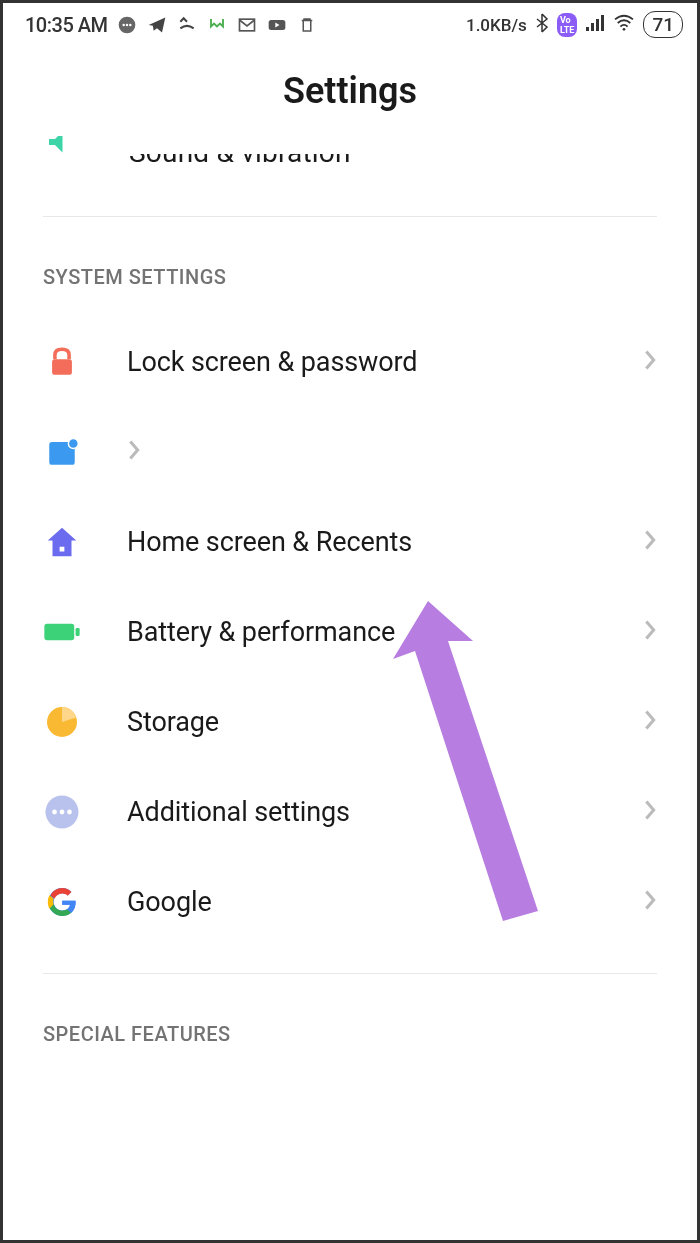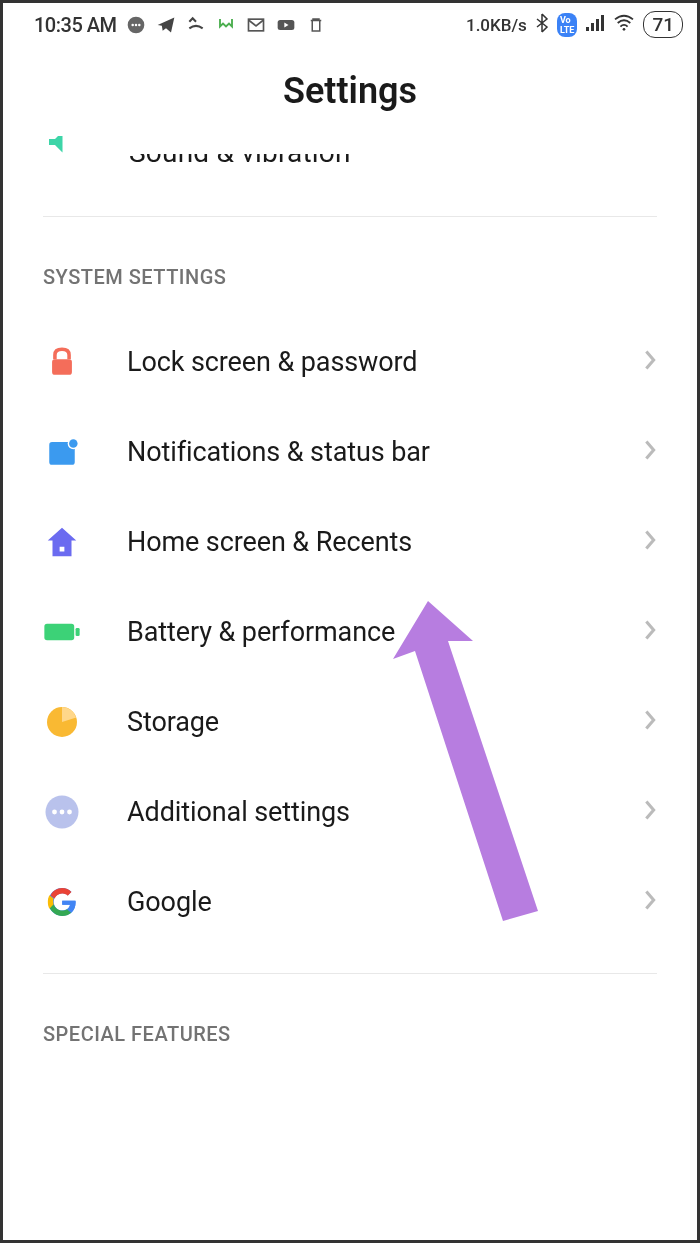--- a/index.html
+++ b/index.html
@@ -13,21 +13,21 @@
       background: #ffffff;
       font-family: -apple-system, BlinkMacSystemFont, 'Segoe UI', Roboto, sans-serif;
       position: relative;
       border: 3px solid #333;
       overflow: hidden;
     }
     .status-bar {
       display: flex;
       justify-content: space-between;
       align-items: center;
-      padding: 8px 14px 4px 31px;
+      padding: 8px 14px 4px 22px;
       font-size: 20px;
       color: #333;
       font-weight: 500;
     }
     .status-left {
       display: flex;
       align-items: center;
       gap: 10px;
     }
     .status-right {
@@ -52,21 +52,21 @@
     .battery-pill {
       border: 1.5px solid #333;
       border-radius: 12px;
       padding: 1px 8px;
       font-size: 19px;
       font-weight: 500;
       display: flex;
       align-items: center;
     }
     .volte-badge {
-      background: #3b82f6;
+      background: #8b5cf6;
       color: #fff;
       font-size: 9px;
       padding: 2px 3px;
       border-radius: 8px;
       font-weight: bold;
     }
     .page-title {
       text-align: center;
       font-size: 36px;
       font-weight: 600;
@@ -257,21 +257,20 @@
   </div>
 
   <div class="settings-item">
     <div class="item-icon">
       <svg width="34" height="34" viewBox="0 0 24 24">
           <rect x="3" y="5" width="18" height="16" rx="2" fill="#3b9aef"></rect>
           <circle cx="20" cy="6" r="4" fill="#fff"></circle>
           <circle cx="20" cy="6" r="3" fill="#3b9aef"></circle>
         </svg>
     </div>
-    <span class="item-label">Notifications &amp; status bar</span>
     <span class="item-chevron">
       <svg width="14" height="22" viewBox="0 0 10 18">
           <path d="M2 2 L8 9 L2 16" stroke="#bbb" stroke-width="2.5" fill="none"></path>
         </svg>
     </span>
   </div>
 
   <div class="settings-item">
     <div class="item-icon">
       <svg width="38" height="38" viewBox="0 0 24 24">

